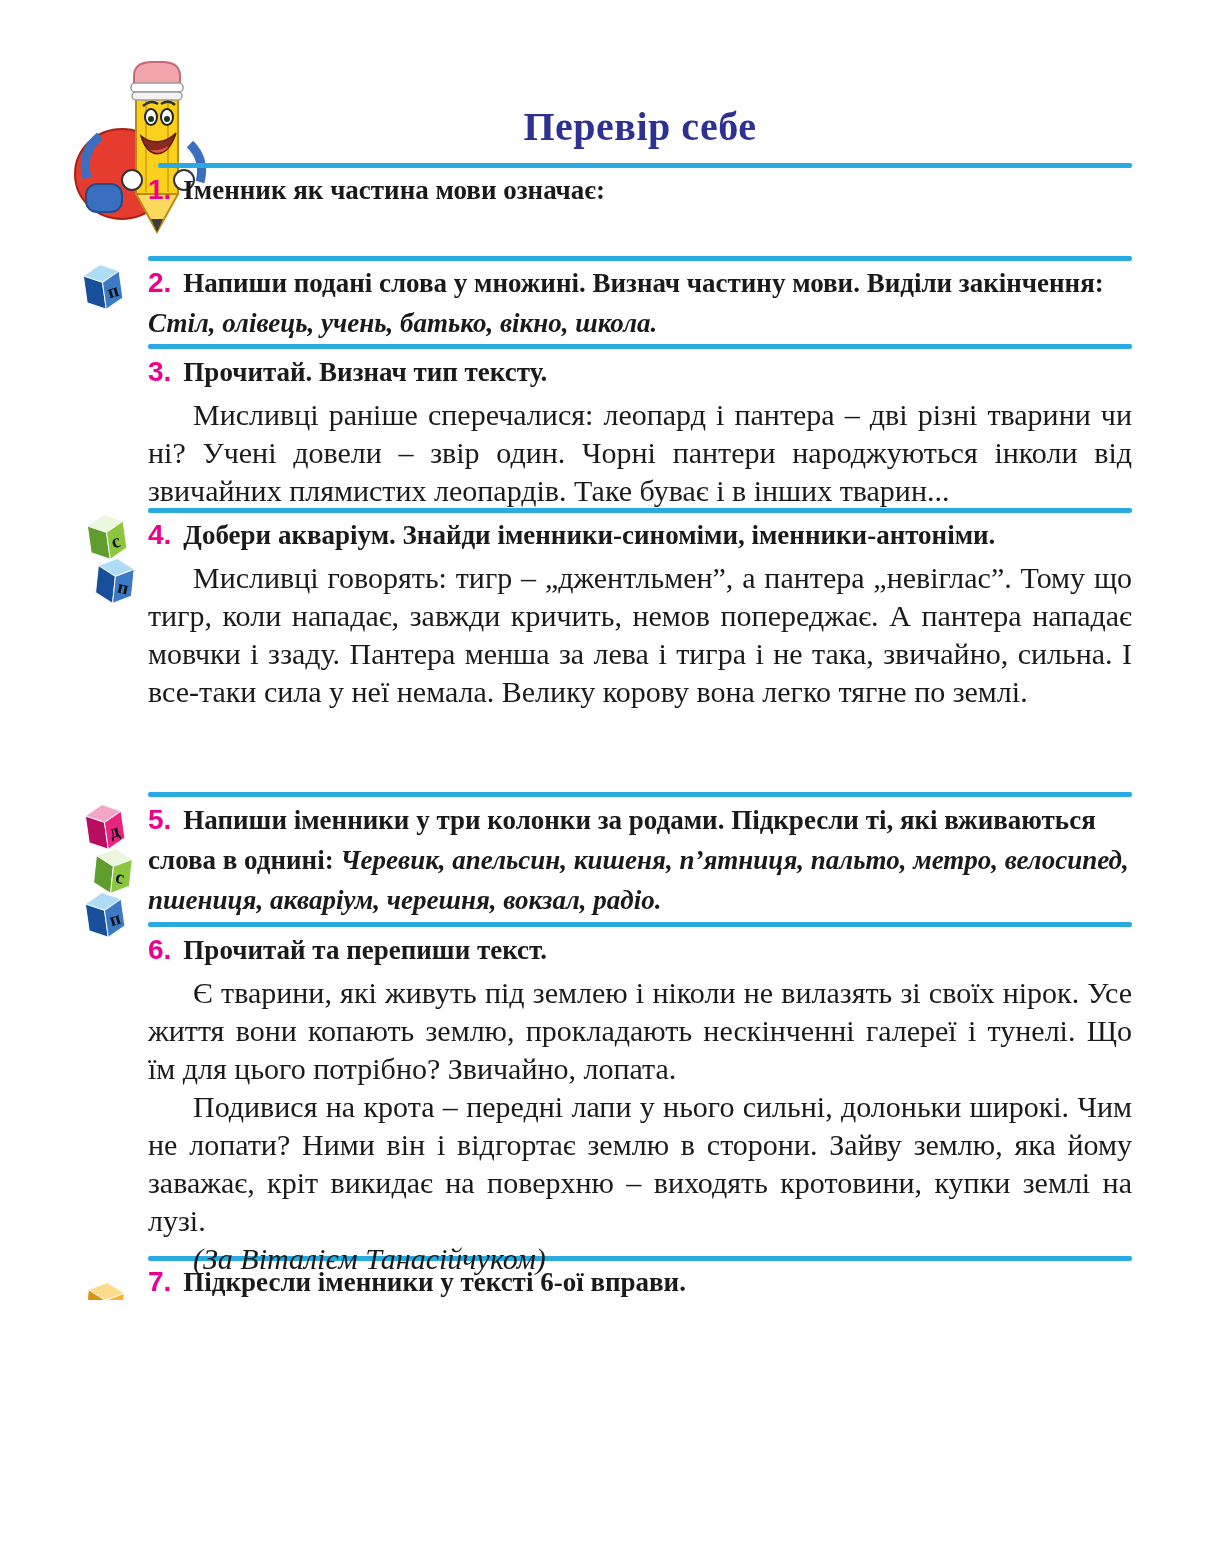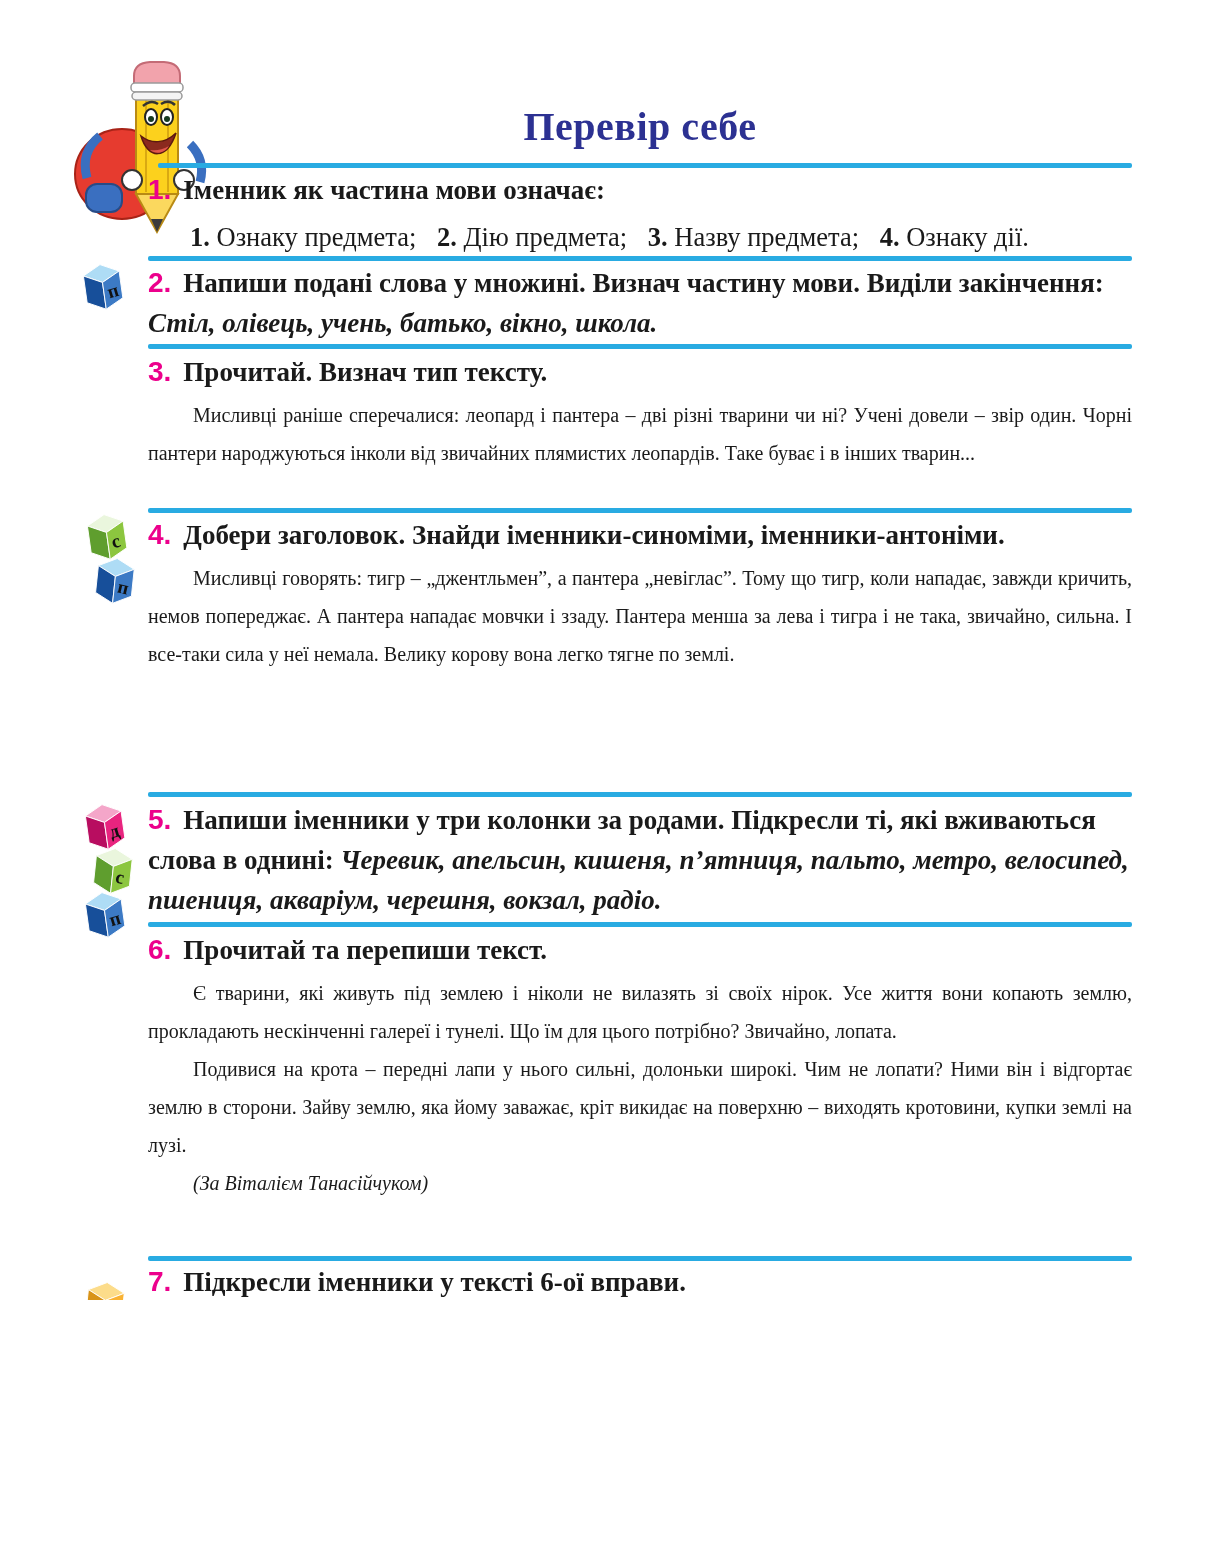--- a/index.html
+++ b/index.html
@@ -28,21 +28,21 @@
   #ex1 { top:170px; } #ex2 { top:263px; } #ex3 { top:352px; }
   #ex4 { top:515px; } #ex5 { top:800px; } #ex6 { top:930px; }
   #ex7 { top:1262px; } #ex8 { top:1325px; } #ex9 { top:1380px; }
   .ex-heading { font-size:27px; font-weight:bold; line-height:40px; text-align:left; }
   .ex-num {
     font-family:"Liberation Sans", sans-serif; font-weight:bold;
     color:#ec008c; padding-right:12px; font-size:28px;
   }
   .words { font-style:italic; }
   .ex-body p {
-    margin:0; font-size:20px; line-height:38px;
+    margin:0; font-size:30px; line-height:38px;
     text-align:justify; text-indent:45px;
   }
   .ex-body { margin-top:4px; }
   .opt-row { margin-top:8px; padding-left:42px; font-size:26.5px; line-height:38px; }
   .opt { margin-right:14px; white-space:nowrap; }
   .opt-n { font-weight:bold; }
   .flex-line {
     display:flex; justify-content:space-between; align-items:baseline;
     font-size:26.5px; line-height:38px;
   }
@@ -192,47 +192,41 @@
       <polygon class="c-left" points="10,17 30,27 30,57 10,47"></polygon>
       <polygon class="c-front" points="30,27 50,17 50,47 30,57"></polygon>
       <text class="c-letter" x="34" y="45" transform="rotate(-9 40 38)">п</text>
     </svg>
   </div>
 
   <div class="ex" id="ex1">
     <div class="ex-heading">
       <span class="ex-num">1.</span><span>Іменник як частина мови означає:</span>
     </div>
-    <div class="opt-row">
-      <span class="opt"><span class="opt-n">1.</span> <span>Ознаку предмета;</span></span>
-      <span class="opt"><span class="opt-n">2.</span> <span>Дію предмета;</span></span>
-      <span class="opt"><span class="opt-n">3.</span> <span>Назву предмета;</span></span>
-      <span class="opt"><span class="opt-n">4.</span> <span>Ознаку дії.</span></span>
-    </div>
   </div>
 
   <div class="ex" id="ex2">
     <div class="ex-heading">
       <span class="ex-num">2.</span><span>Напиши подані слова у множині. Визнач частину мови. Виділи закінчення:</span>
       <span class="words">Стіл, олівець, учень, батько, вікно, школа.</span>
     </div>
   </div>
 
   <div class="ex" id="ex3">
     <div class="ex-heading">
       <span class="ex-num">3.</span><span>Прочитай. Визнач тип тексту.</span>
     </div>
     <div class="ex-body">
       <p>Мисливці раніше сперечалися: леопард і пантера – дві різні тварини чи ні? Учені довели – звір один. Чорні пантери народжуються інколи від звичайних плямистих леопардів. Таке буває і в інших тварин...</p>
     </div>
   </div>
 
   <div class="ex" id="ex4">
     <div class="ex-heading">
-      <span class="ex-num">4.</span><span>Добери заголовок. Знайди іменники-синоміми, іменники-антоніми.</span>
+      <span class="ex-num">4.</span><span>Добери акваріум. Знайди іменники-синоміми, іменники-антоніми.</span>
     </div>
     <div class="ex-body">
       <p>Мисливці говорять: тигр – „джентльмен”, а пантера „невіглас”. Тому що тигр, коли нападає, завжди кричить, немов попереджає. А пантера нападає мовчки і ззаду. Пантера менша за лева і тигра і не така, звичайно, сильна. І все-таки сила у неї немала. Велику корову вона легко тягне по землі.</p>
     </div>
   </div>
 
   <div class="ex" id="ex5">
     <div class="ex-heading">
       <span class="ex-num">5.</span><span>Напиши іменники у три колонки за родами. Підкресли ті, які вживаються слова в однині:</span>
       <span class="words">Черевик, апельсин, кишеня, п’ятниця, пальто, метро, велосипед, пшениця, акваріум, черешня, вокзал, радіо.</span>

